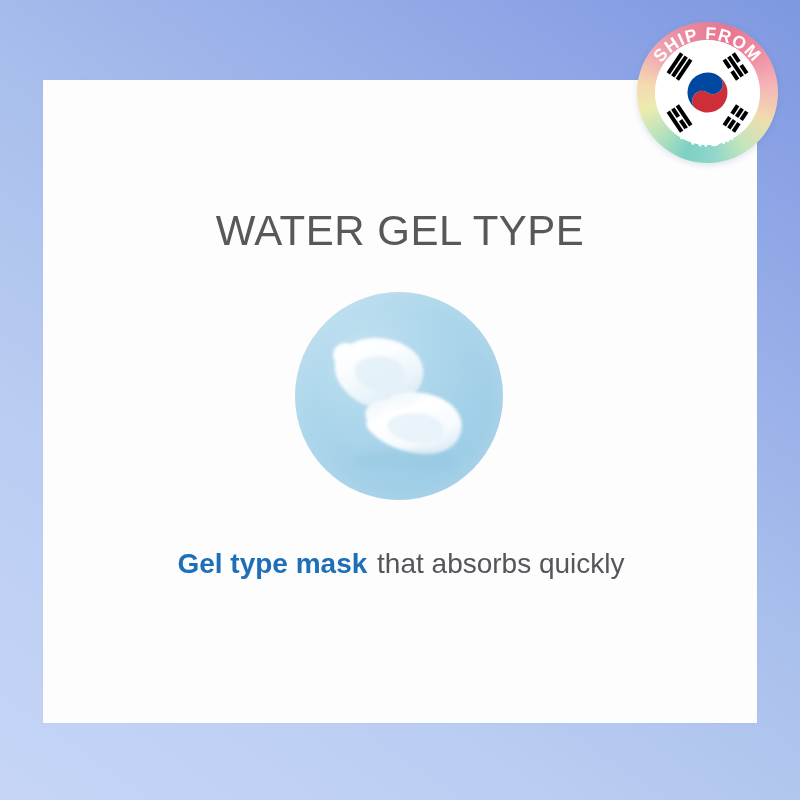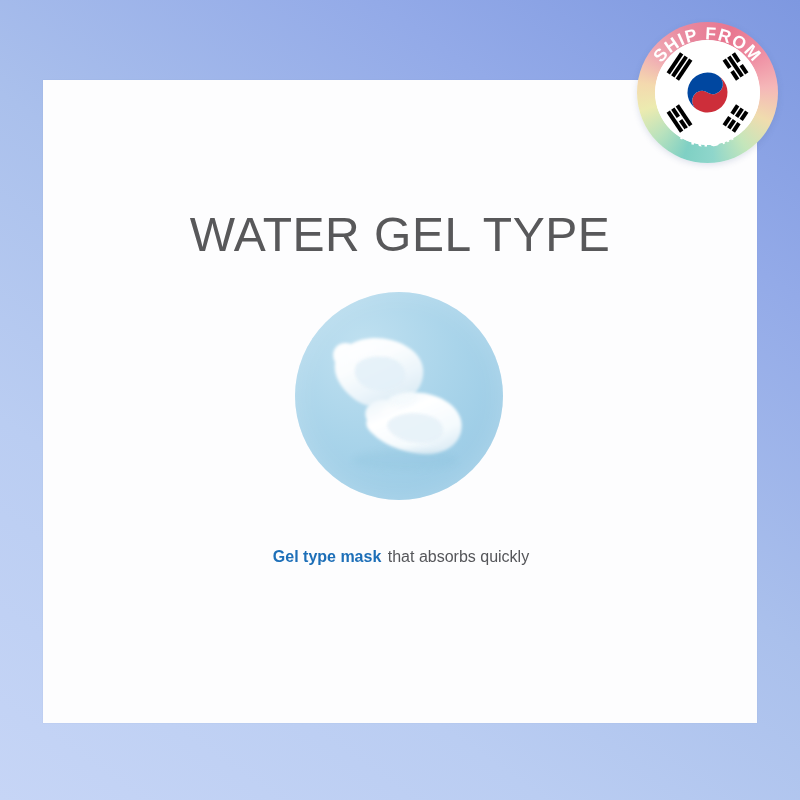--- a/index.html
+++ b/index.html
@@ -32,21 +32,21 @@
     box-shadow: 0 0 1px rgba(120,140,190,.25);
   }
 
   
   .title {
     position: absolute;
     left: 0;
     top: 207px;
     width: 800px;
     text-align: center;
-    font-size: 48px;
+    font-size: 42px;
     font-weight: 400;
     letter-spacing: .5px;
     color: #58585a;
     font-family: "Liberation Sans", sans-serif;
     white-space: nowrap;
   }
 
   
   .gel-wrap {
     position: absolute;
@@ -77,21 +77,21 @@
     height: 100%;
   }
 
   
   .caption {
     position: absolute;
     left: 0;
     top: 548px;
     width: 800px;
     text-align: center;
-    font-size: 16px;
+    font-size: 28px;
     color: #55565a;
     font-family: "Liberation Sans", sans-serif;
     white-space: nowrap;
   }
   .caption .hl {
     position: relative;
     font-weight: 700;
     color: #1d6fb8;
     padding: 0 2px;
   }

